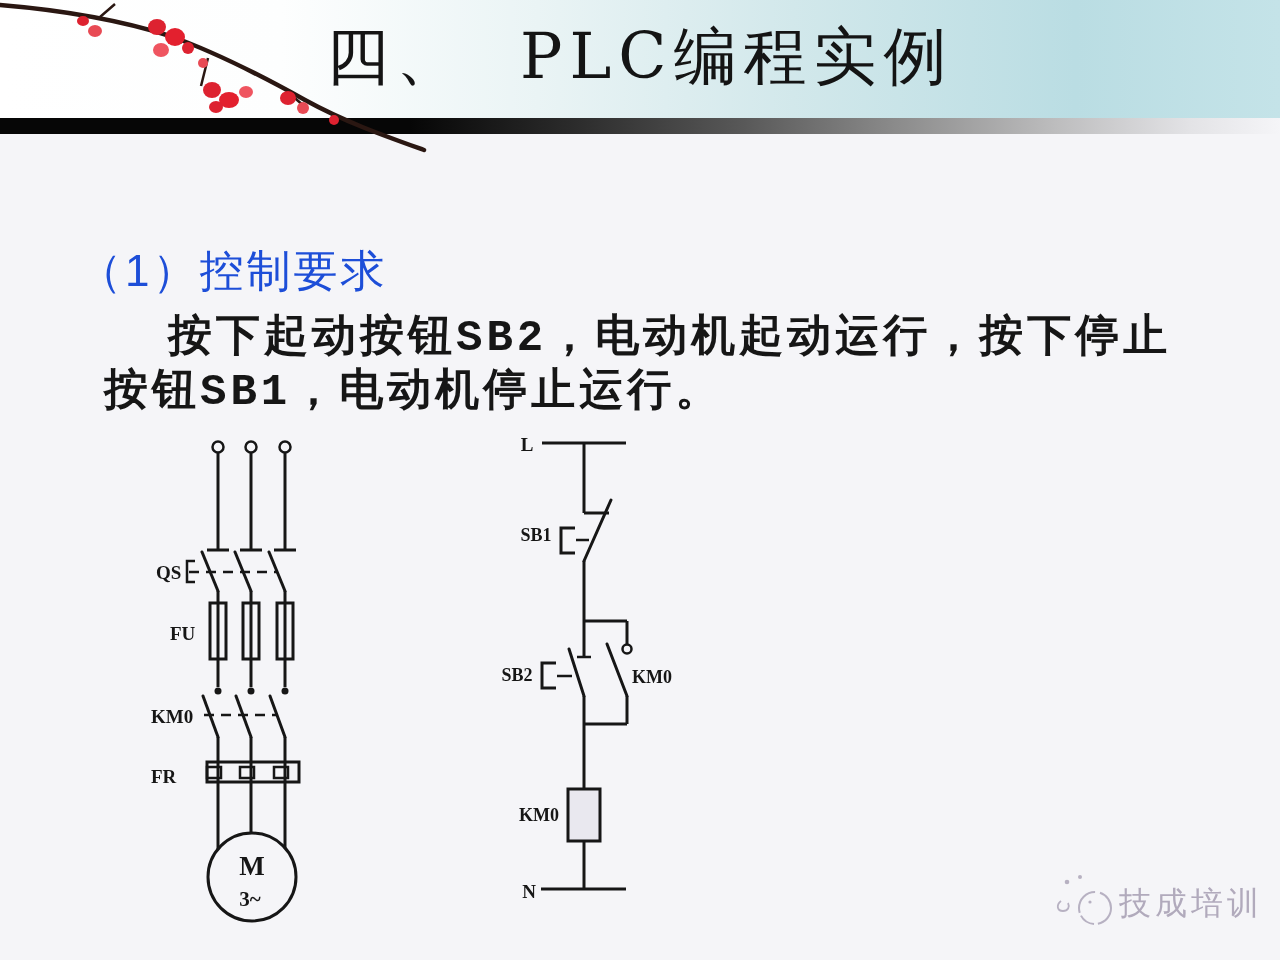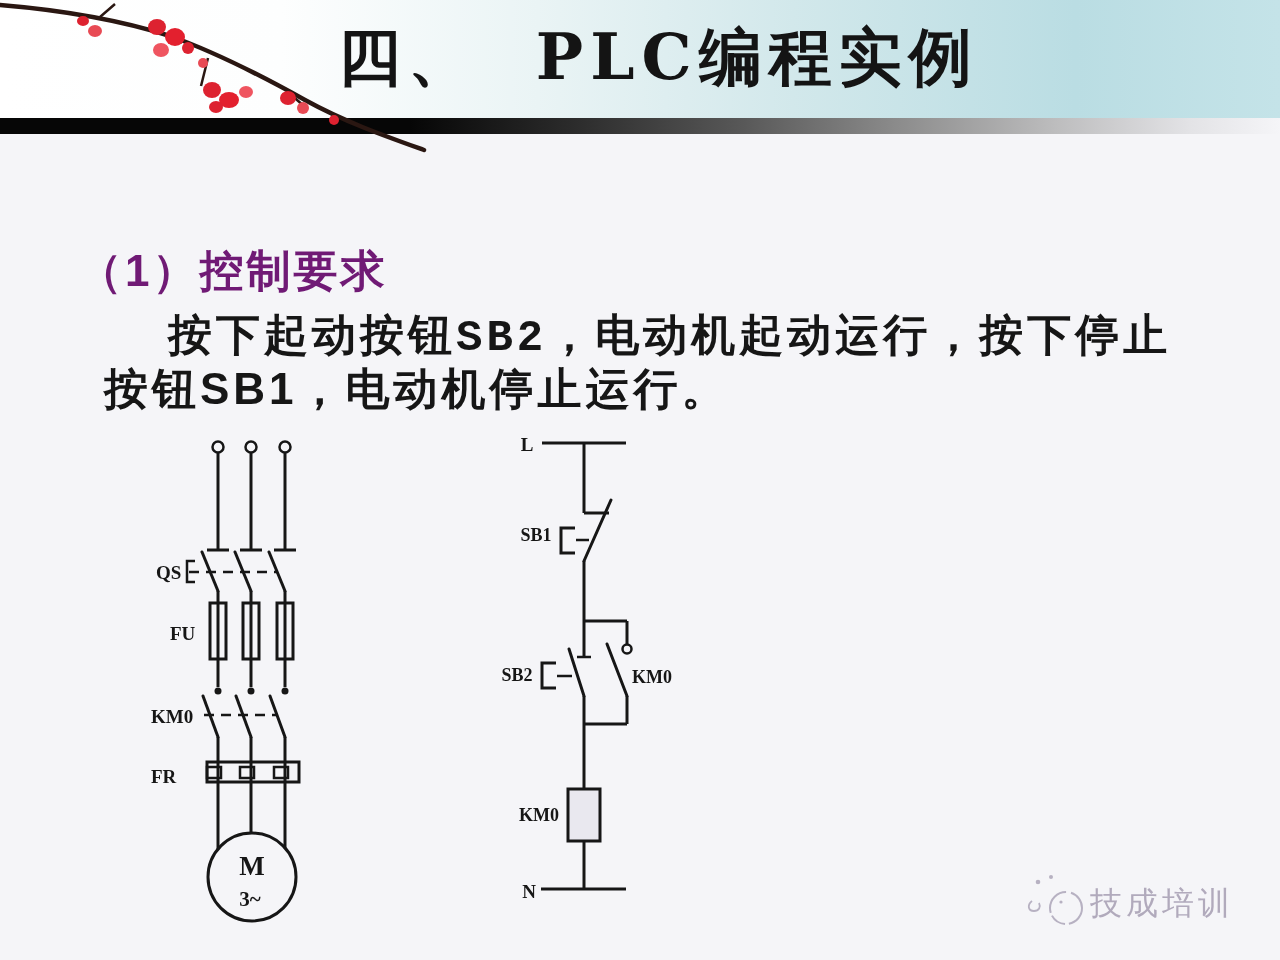--- a/index.html
+++ b/index.html
@@ -7,57 +7,56 @@
     position:relative;width:1280px;height:960px;overflow:hidden;
     background:#f5f5f8;font-family:"Liberation Sans",sans-serif;
   }
   
   .header{
     position:absolute;top:0;left:0;width:1280px;height:118px;
     background:linear-gradient(to right,#ffffff 0%,#fdfefe 22%,#eaf4f5 42%,#d2e8eb 62%,#badde3 84%,#c4e3e8 100%);
   }
   .slide-title{
     position:absolute;top:14px;left:326px;width:700px;
-    font-family:"DejaVu Serif",serif;font-weight:bold;
+    font-family:"DejaVu Serif",serif;font-weight:normal;
     font-size:63px;line-height:86px;letter-spacing:7px;color:#141414;
     white-space:pre;
-    margin-left:12px;
   }
   .blossom{position:absolute;top:0;left:0;z-index:3;overflow:visible;}
   .divider-bar{
     position:absolute;top:118px;left:0;width:1280px;height:16px;z-index:2;
     background:linear-gradient(to right,#060606 0%,#060606 32%,#2c2c2c 45%,#585858 58%,#8b8b8b 70%,#bbbbbc 82%,#e3e3e6 93%,#f5f5f8 100%);
   }
   
   .example-heading{
     position:absolute;top:176px;left:55px;
     font-size:44px;font-weight:bold;letter-spacing:3px;color:#26266e;
   }
   .sub-heading{
     position:absolute;top:242px;left:78px;
-    font-size:44px;font-weight:bold;letter-spacing:3px;color:#701a75;
+    font-size:44px;font-weight:normal;letter-spacing:3px;color:#1d4ed8;
   }
   .req-line1{
     position:absolute;top:306px;left:168px;
     font-size:44px;font-weight:bold;letter-spacing:4px;color:#161616;white-space:nowrap;font-family:Liberation Mono, monospace;
   }
   .req-line2{
     position:absolute;top:360px;left:104px;
-    font-size:44px;font-weight:bold;letter-spacing:4px;color:#161616;white-space:nowrap;
+    font-size:44px;font-weight:bold;letter-spacing:4px;color:#161616;white-space:nowrap;font-family:Liberation Mono, monospace;
   }
   
   .main-circuit{position:absolute;left:140px;top:425px;}
   .control-circuit{position:absolute;left:480px;top:425px;}
   .circuit line,.circuit path{stroke:#161616;fill:none;}
   .circuit text{
     font-family:"Liberation Serif","DejaVu Serif",serif;
     font-weight:bold;fill:#161616;
   }
   
-  .logo{position:absolute;left:1024px;top:866px;width:220px;height:70px;}
+  .logo{position:absolute;left:1053px;top:866px;width:220px;height:70px;}
   .logo-icon{position:absolute;left:0;top:2px;}
   .logo-text{
     position:absolute;left:66px;top:16px;
     font-family:"DejaVu Sans",sans-serif;
     font-size:32px;letter-spacing:4px;color:#b1aabc;white-space:nowrap;
   }
 </style>
 </head>
 <body>
 

